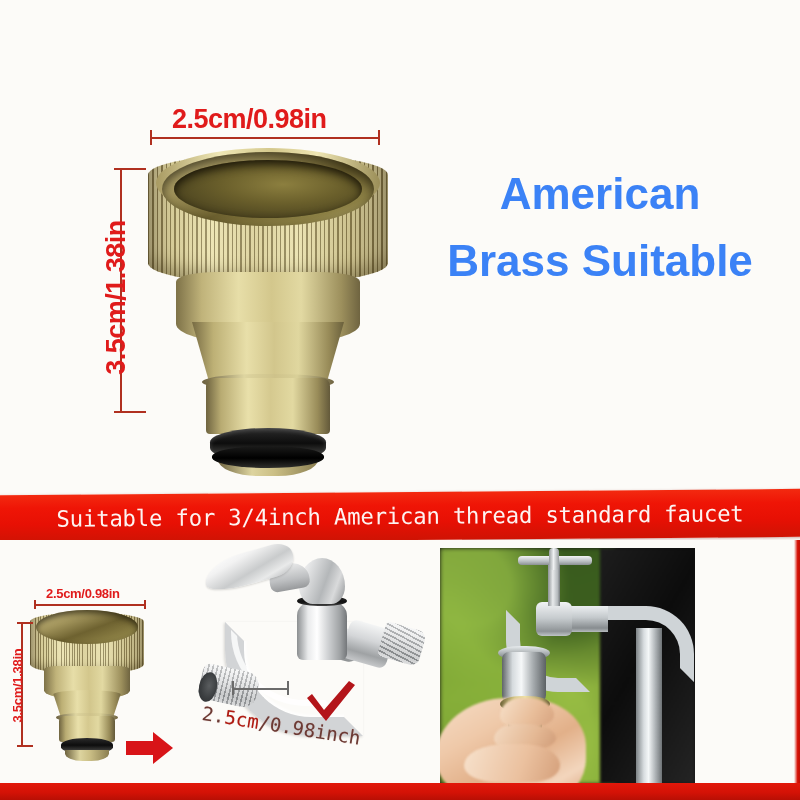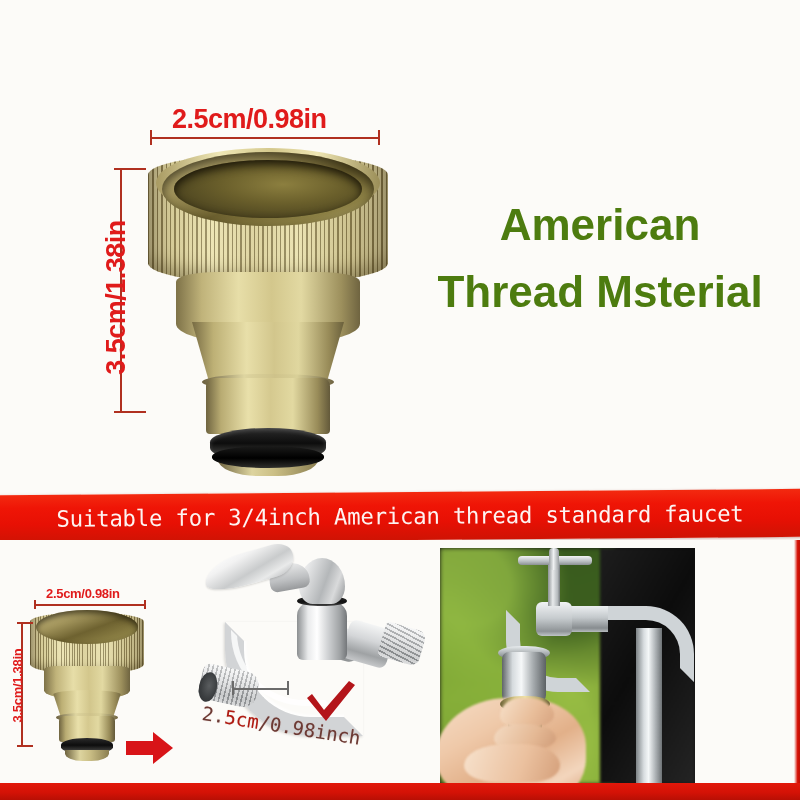--- a/index.html
+++ b/index.html
@@ -168,24 +168,24 @@
     left: -9px; top: 282px;
     width: 250px;
     font-size: 27px;
     text-align: center;
     transform: rotate(-90deg);
   }
 
   
   #headline {
     position: absolute;
-    left: 408px; top: 192px;
+    left: 408px; top: 161px;
     width: 384px;
     text-align: center;
-    color: #4d7c0f;
+    color: #3b82f6;
     font-weight: bold;
     font-size: 44px;
     line-height: 1.52;
   }
   #headline .hl-line { display: block; }
 
   
   #banner {
     position: absolute;
     left: -4px; top: 492px;
@@ -578,21 +578,21 @@
     <div class="dim-cap" id="dim-top-capL"></div>
     <div class="dim-cap" id="dim-top-capR"></div>
 
     <div class="dim-line-v" id="dim-left-line"></div>
     <div class="dim-cap-h" id="dim-left-capT"></div>
     <div class="dim-cap-h" id="dim-left-capB"></div>
     <div class="dim-label" id="dim-left-label">3.5cm/1.38in</div>
 
     <div id="headline">
       <span class="hl-line">American</span>
-      <span class="hl-line">Thread Msterial</span>
+      <span class="hl-line">Brass Suitable</span>
     </div>
   </div>
 
   <div id="banner">
     <span id="banner-text">Suitable for 3/4inch American thread standard faucet</span>
   </div>
 
   <div id="bottom-section"></div>
 
   <div id="small-connector">

